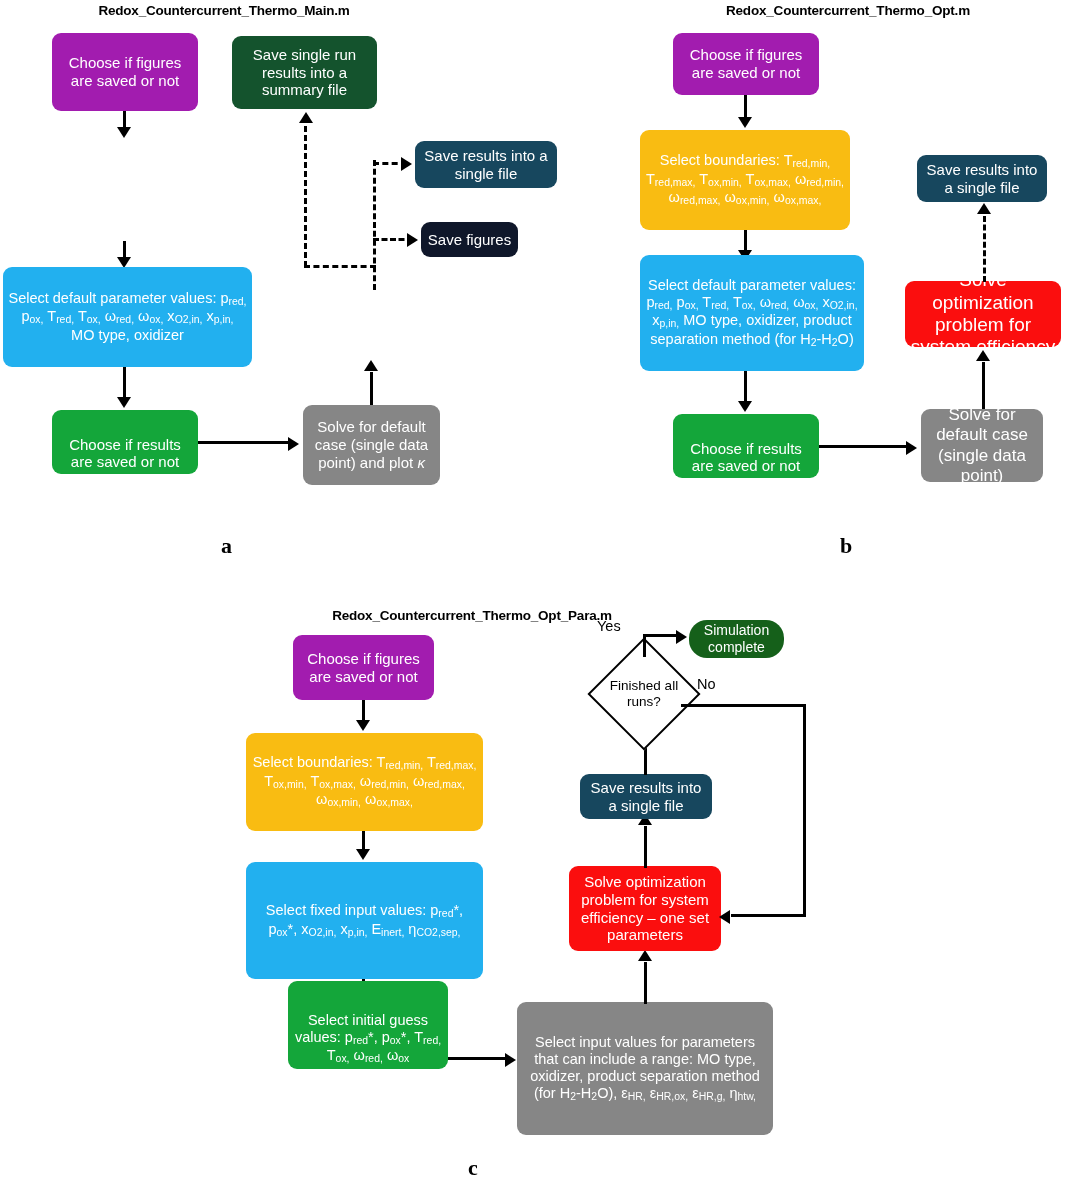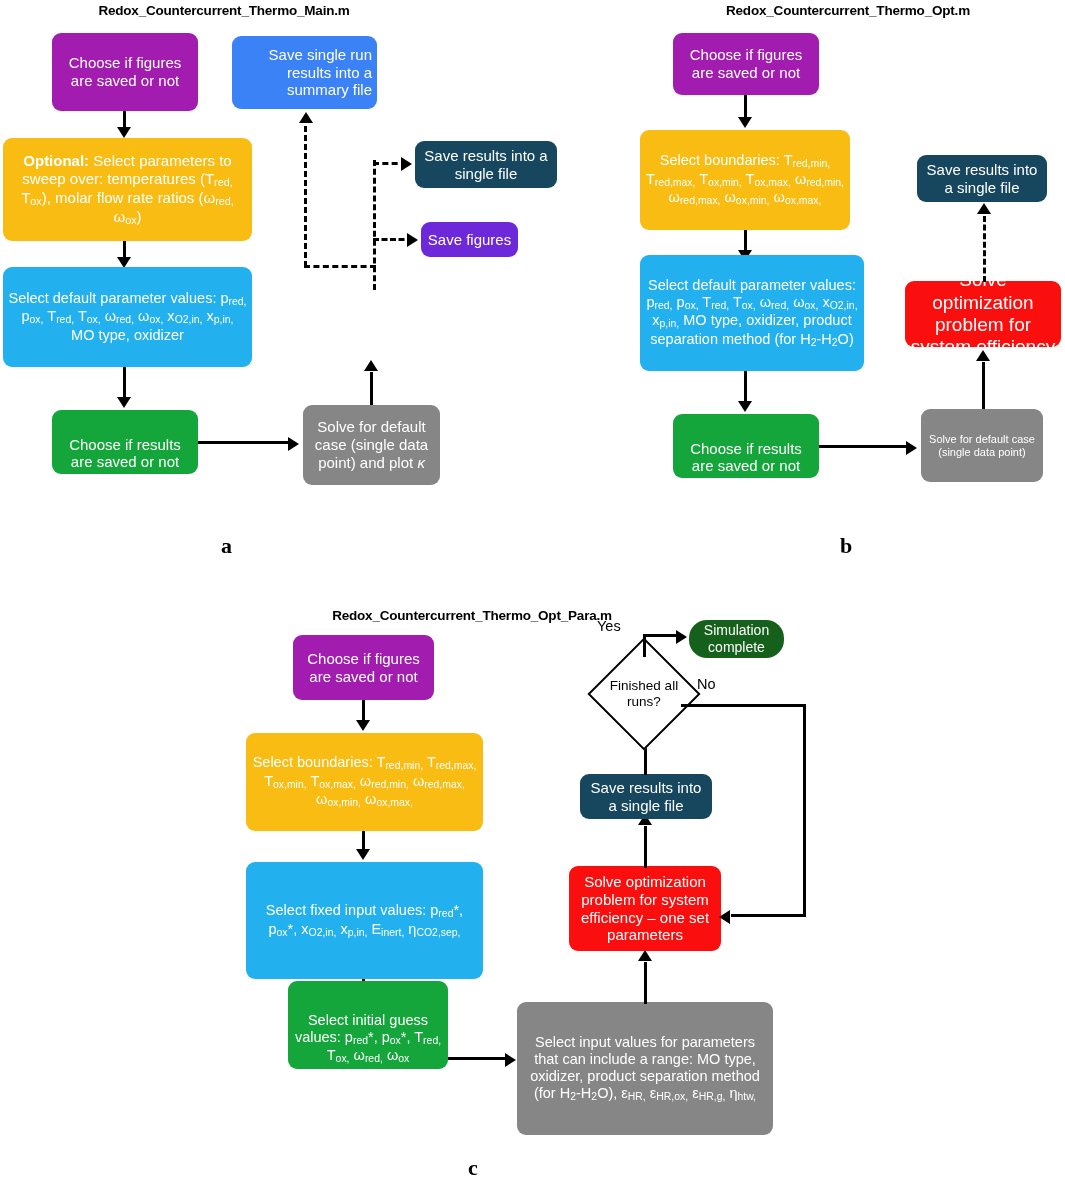--- a/index.html
+++ b/index.html
@@ -18,25 +18,25 @@
   .node{
     position:absolute;box-sizing:border-box;
     display:flex;align-items:center;justify-content:center;
     text-align:center;color:#fff;line-height:1.18;
     border-radius:9px;padding:3px 5px;
   }
   .node .txt{display:block;width:100%;}
 
   .c-darkteal{background:#a21caf;}
   .c-navy{background:#17475e;}
-  .c-blue{background:#3b82f6;text-align:right;}
+  .c-blue{background:#14532d;}
   .c-ltblue{background:#22b0ef;}
   .c-orange{background:#f9bc12;}
   .c-green{background:#14a63a;align-items:flex-end;}
-  .c-ltgreen{background:#6d28d9;}
+  .c-ltgreen{background:#0f172a;}
   .c-dkgreen{background:#15601a;}
   .c-red{background:#fb0e0e;}
   .c-gray{background:#868686;}
 
   .diamond{
     position:absolute;background:#fff;border:2px solid #000;
     transform:rotate(45deg);box-sizing:border-box;
   }
   .diamond-label{
     position:absolute;color:#000;text-align:center;line-height:1.15;
@@ -73,26 +73,20 @@
     <span class="txt">Choose if figures are saved or not</span>
   </div>
 
   <div class="node c-blue" style="left:232px;top:36px;width:145px;height:73px;font-size:15px;">
     <span class="txt">Save single run results into a summary file</span>
   </div>
 
   <div class="ln ln-v" style="left:123px;top:111px;height:20px;"></div>
   <div class="arw arw-d" style="left:117px;top:127px;"></div>
 
-  <div class="node c-orange" style="left:3px;top:138px;width:249px;height:103px;font-size:15px;">
-    <span class="txt">
-      <b class="b">Optional:</b>
-      Select parameters to sweep over: temperatures (T<sub>red,</sub> T<sub>ox</sub>), molar flow rate ratios (ω<sub>red,</sub> ω<sub>ox</sub>)
-    </span>
-  </div>
 
   <div class="node c-navy" style="left:415px;top:141px;width:142px;height:47px;font-size:15px;">
     <span class="txt">Save results into a single file</span>
   </div>
 
   <div class="node c-ltgreen" style="left:421px;top:222px;width:97px;height:35px;font-size:15px;">
     <span class="txt">Save figures</span>
   </div>
 
   <div class="dl dl-v" style="left:373px;top:160px;height:130px;"></div>
@@ -173,21 +167,21 @@
   <div class="dl dl-v" style="left:983px;top:216px;height:66px;"></div>
   <div class="arw arw-u" style="left:977px;top:203px;"></div>
 
   <div class="ln ln-v" style="left:744px;top:371px;height:34px;"></div>
   <div class="arw arw-d" style="left:738px;top:401px;"></div>
 
   <div class="node c-green" style="left:673px;top:414px;width:146px;height:64px;font-size:15px;">
     <span class="txt">Choose if results are saved or not</span>
   </div>
 
-  <div class="node c-gray" style="left:921px;top:409px;width:122px;height:73px;font-size:11px;">
+  <div class="node c-gray" style="left:921px;top:409px;width:122px;height:73px;font-size:17px;">
     <span class="txt">Solve for default case (single data point)</span>
   </div>
 
   <div class="ln ln-h" style="left:819px;top:445px;width:90px;"></div>
   <div class="arw arw-r" style="left:906px;top:441px;"></div>
 
   <div class="ln ln-v" style="left:982px;top:362px;height:47px;"></div>
   <div class="arw arw-u" style="left:976px;top:350px;"></div>
 
   <div class="panel-letter" style="left:840px;top:533px;">b</div>

